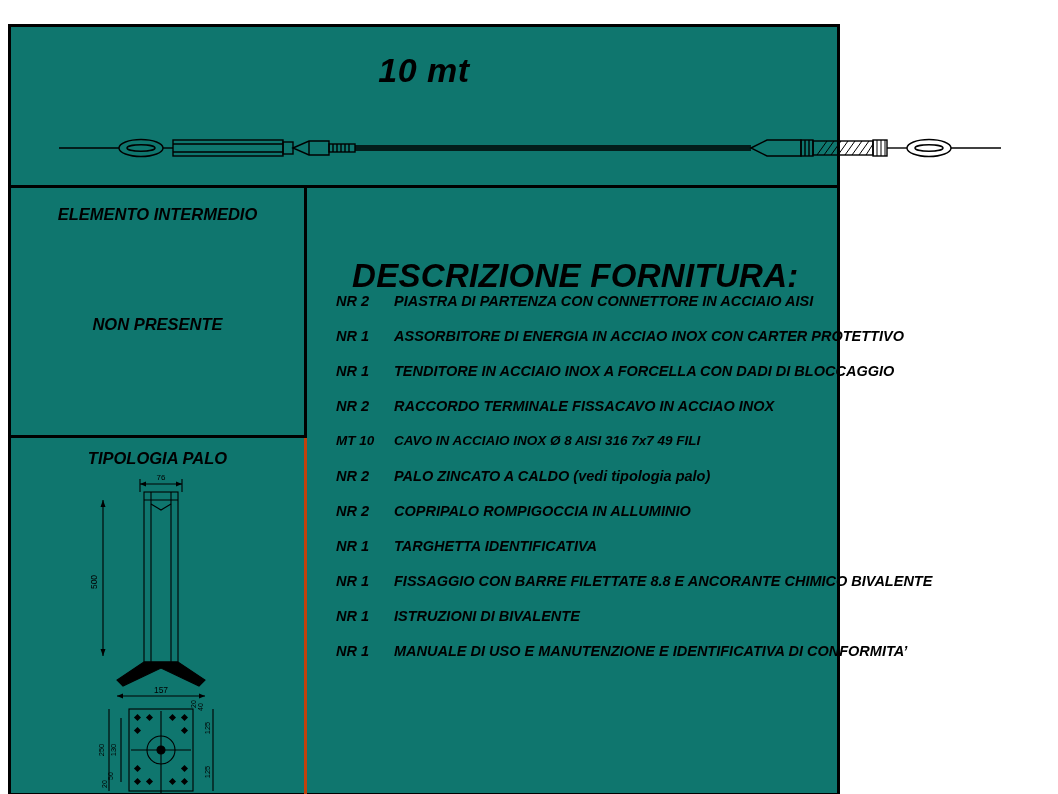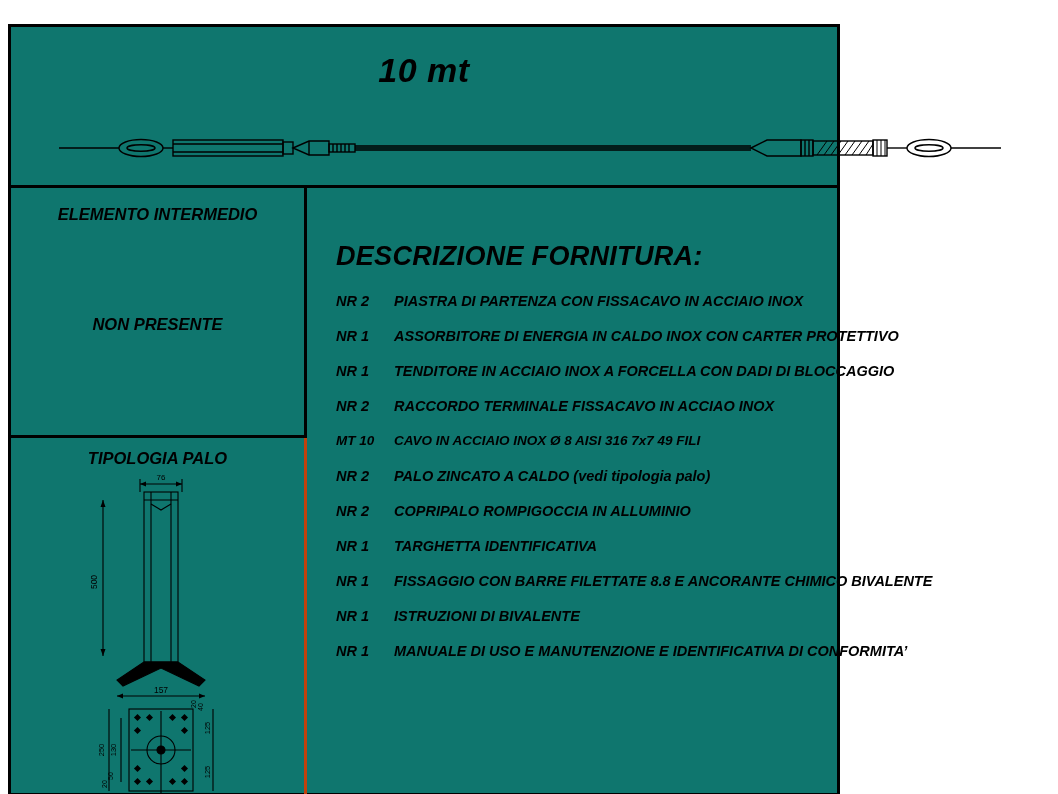--- a/index.html
+++ b/index.html
@@ -49,22 +49,22 @@
   .box-palo .lbl-top{
     position:absolute;top:11px;left:0;width:100%;text-align:center;
     font-size:16.5px;font-weight:bold;font-style:italic;
   }
 
   
   .desc{
     position:absolute;left:299px;top:161px;width:738px;height:608px;
   }
   .desc h2{
-    margin:0;position:absolute;left:26px;top:53px;
-    font-size:27px;font-weight:bold;font-style:italic;letter-spacing:.3px;
+    margin:16px;position:absolute;left:26px;top:53px;
+    font-size:33px;font-weight:bold;font-style:italic;letter-spacing:.3px;
   }
   .rows{position:absolute;left:26px;top:105px;width:700px;}
   .row{display:flex;align-items:baseline;height:35px;}
   .row .qty{
     width:58px;flex:0 0 58px;font-size:14.5px;font-weight:bold;font-style:italic;
     white-space:nowrap;
   }
   .row .txt{
     font-size:14.5px;font-weight:bold;font-style:italic;white-space:nowrap;
   }
@@ -226,25 +226,25 @@
       </svg>
     </div>
   </div>
 
   <div class="desc">
     <h2>DESCRIZIONE FORNITURA:</h2>
     <div class="rows">
 
       <div class="row">
         <span class="qty">NR 2</span>
-        <span class="txt">PIASTRA DI PARTENZA CON FISSACAVO  IN ACCIAIO INOX</span>
-      </div>
-      <div class="row">
-        <span class="qty">NR 1</span>
-        <span class="txt">ASSORBITORE DI ENERGIA IN CALDO INOX CON CARTER PROTETTIVO</span>
+        <span class="txt">PIASTRA DI PARTENZA CON CONNETTORE  IN ACCIAIO AISI</span>
+      </div>
+      <div class="row">
+        <span class="qty">NR 1</span>
+        <span class="txt">ASSORBITORE DI ENERGIA IN ACCIAO INOX CON CARTER PROTETTIVO</span>
       </div>
       <div class="row">
         <span class="qty">NR 1</span>
         <span class="txt">TENDITORE IN ACCIAIO INOX A FORCELLA CON DADI DI BLOCCAGGIO</span>
       </div>
       <div class="row">
         <span class="qty">NR 2</span>
         <span class="txt">RACCORDO TERMINALE  FISSACAVO IN ACCIAO INOX</span>
       </div>
       <div class="row small">

